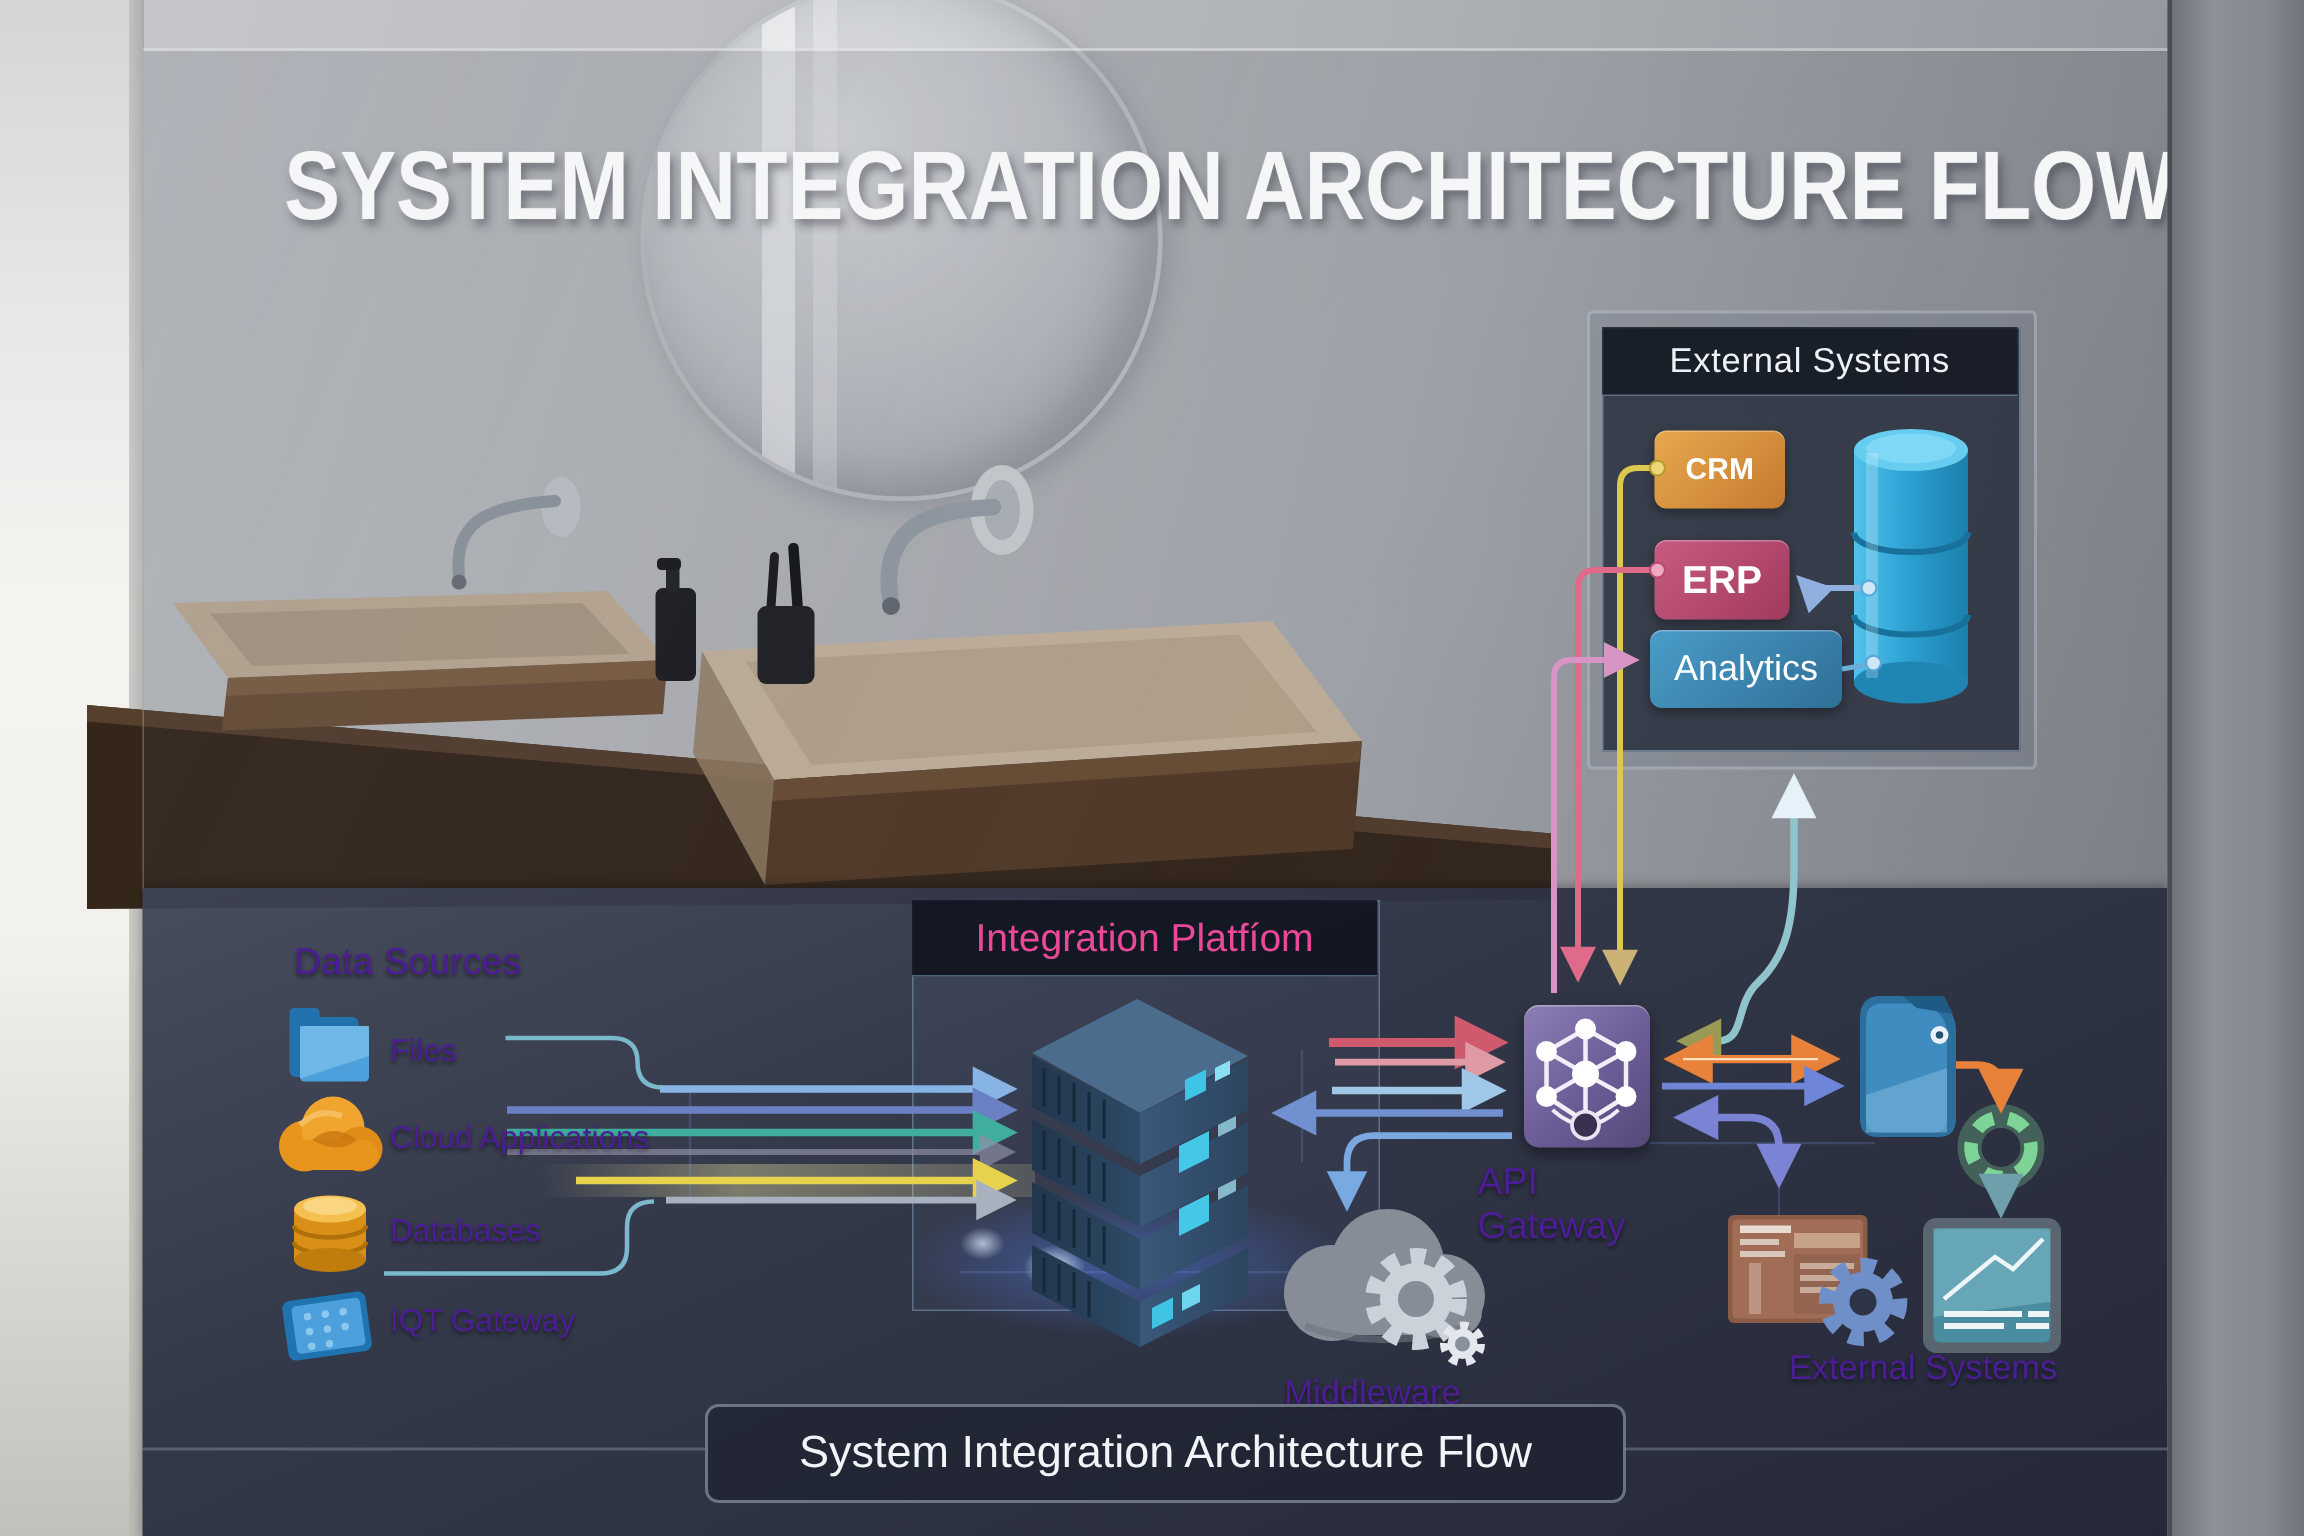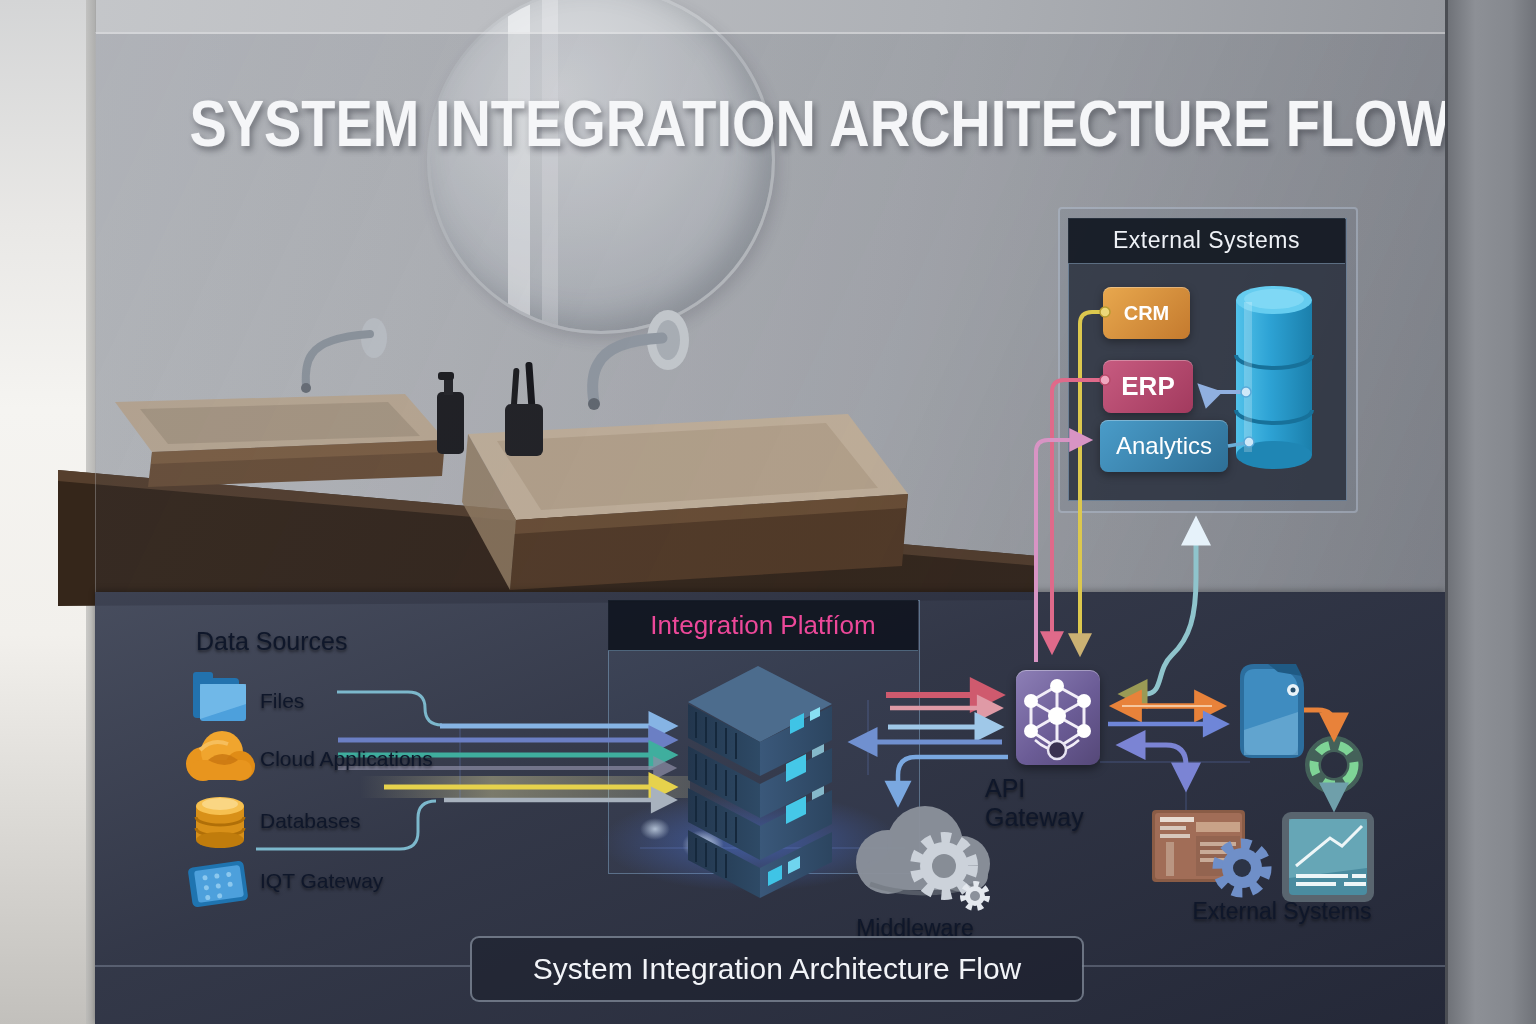--- a/index.html
+++ b/index.html
@@ -47,21 +47,21 @@
     background:linear-gradient(135deg,#c75b80,#a23a5e);}
   #box-analytics{left:1100px;top:420px;width:128px;height:52px;font-size:24px;font-weight:400;
     background:linear-gradient(135deg,#4a9cc9,#2e6f96);}
   
   #ip-panel{left:608px;top:600px;width:310px;height:272px;
     border:1px solid rgba(150,195,230,.4);background:rgba(120,160,210,.06);}
   #ip-header{left:608px;top:600px;width:310px;height:50px;background:rgba(14,18,28,.88);
     border-bottom:1px solid rgba(150,195,230,.45);display:flex;align-items:center;justify-content:center;
     color:#ec4899;font-size:26px;}
   
-  .lbl{position:absolute;color:#0f172a;text-shadow:0 2px 3px rgba(0,0,0,.5);}
+  .lbl{position:absolute;color:#4c1d95;text-shadow:0 2px 3px rgba(0,0,0,.5);}
   #lbl-datasources{left:196px;top:627px;font-size:25px;}
   .ds-label{font-size:21px;}
   #lbl-files{left:260px;top:689px;}
   #lbl-cloud{left:260px;top:747px;}
   #lbl-db{left:260px;top:809px;}
   #lbl-iot{left:260px;top:869px;}
   #lbl-gateway{left:985px;top:774px;font-size:25px;width:140px;text-align:left;}
   #lbl-middleware{left:845px;top:899px;font-size:23px;width:140px;text-align:center;margin-top:16px;}
   #lbl-extbottom{left:1182px;top:898px;font-size:23px;width:200px;text-align:center;}
   

